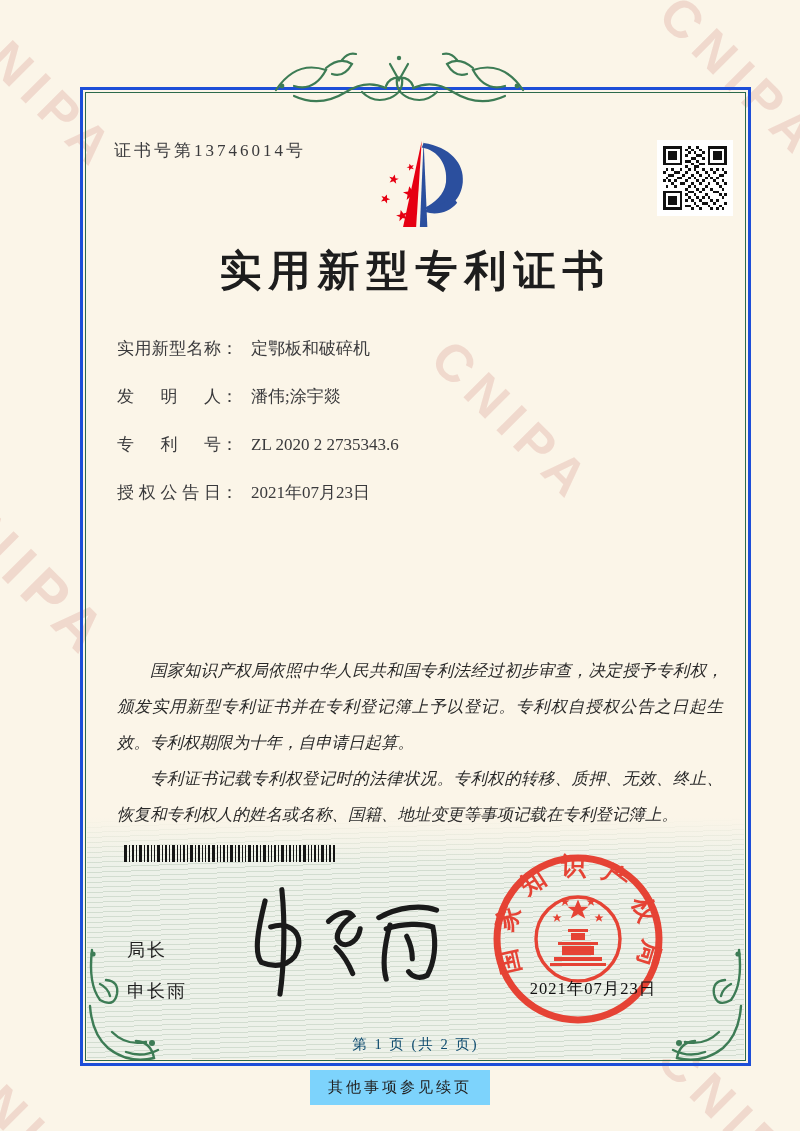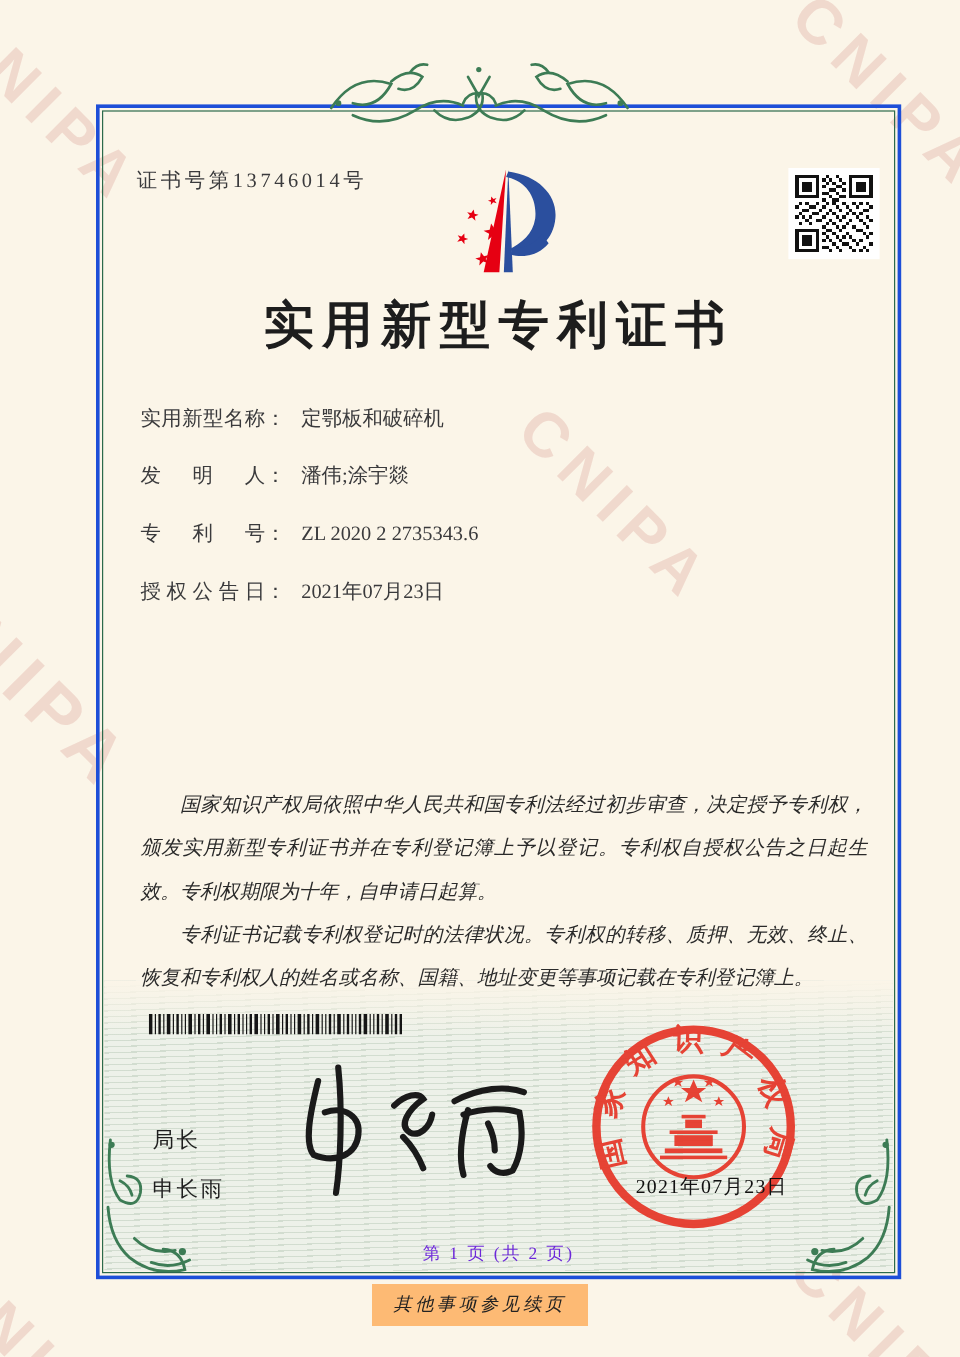--- a/index.html
+++ b/index.html
@@ -32,26 +32,26 @@
   .paras p{margin:0;text-indent:2em;}
   .barcode{position:absolute;left:41px;top:755px;width:211px;height:17px;}
   .director{position:absolute;left:44px;top:815px;font-family:"Liberation Sans","DejaVu Sans",sans-serif;
             font-size:18px;color:#1f1f1f;letter-spacing:2px;margin-top:33px;}
   .director div{margin-bottom:17px;}
   .sig{position:absolute;left:156px;top:790px;width:205px;height:120px;}
   .seal{position:absolute;left:409px;top:763px;width:172px;height:172px;opacity:.94;}
   .sealdate{position:absolute;left:420px;top:888px;width:180px;text-align:center;font-size:16.5px;
             letter-spacing:1px;color:#111;z-index:3;}
   .pageinfo{position:absolute;left:0;right:0;top:945px;text-align:center;font-size:14.5px;
-            letter-spacing:2px;color:#6d28d9;}
+            letter-spacing:2px;color:#0c4a6e;}
   .cornerL{position:absolute;left:3px;bottom:3px;width:92px;height:112px;}
   .cornerR{position:absolute;right:3px;bottom:3px;width:92px;height:112px;transform:scaleX(-1);}
   .topornament{position:absolute;left:272px;top:38px;width:255px;height:76px;z-index:2;}
-  .note{position:absolute;left:50%;top:1070px;transform:translateX(-50%);background:#fdba74;
-        padding:8px 18px;font-size:15px;font-style:italic;letter-spacing:3px;color:#222;}
+  .note{position:absolute;left:50%;top:1070px;transform:translateX(-50%);background:#7dd3fc;
+        padding:8px 18px;font-size:15px;letter-spacing:3px;color:#222;}
   .z1{z-index:1;}
 </style>
 </head>
 <body>
 
 <div class="page">
 
   <svg width="0" height="0" style="position:absolute">
     <defs>
       <path id="star" d="M0,-10 2.9,-3.1 10,-3.1 4.3,1.2 6.9,8.1 0,4 -6.9,8.1 -4.3,1.2 -10,-3.1 -2.9,-3.1Z"></path>

